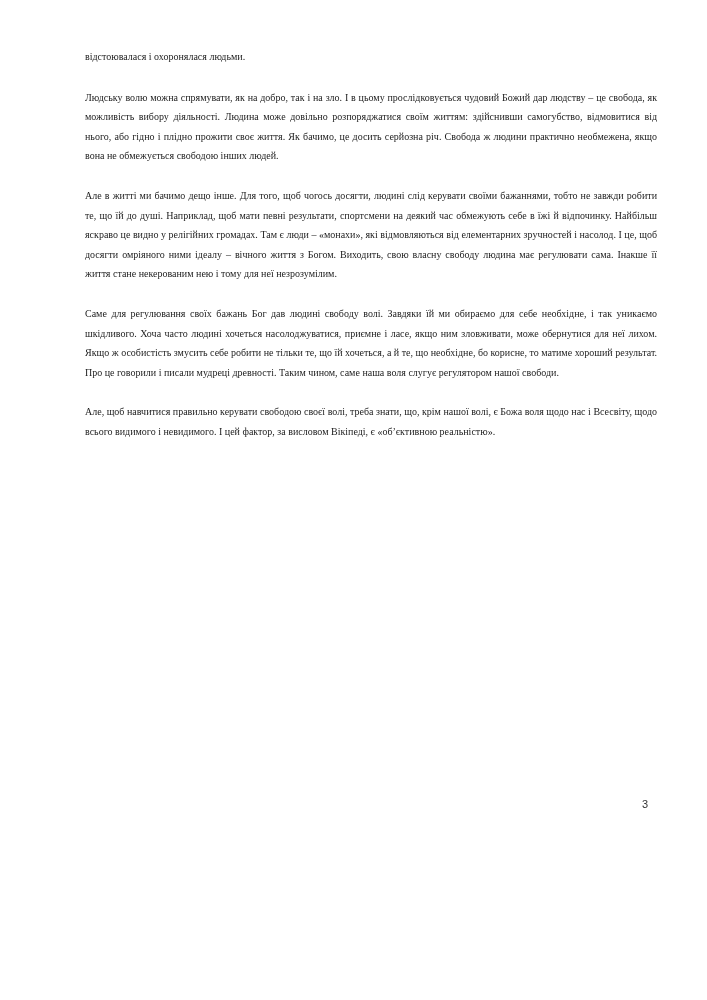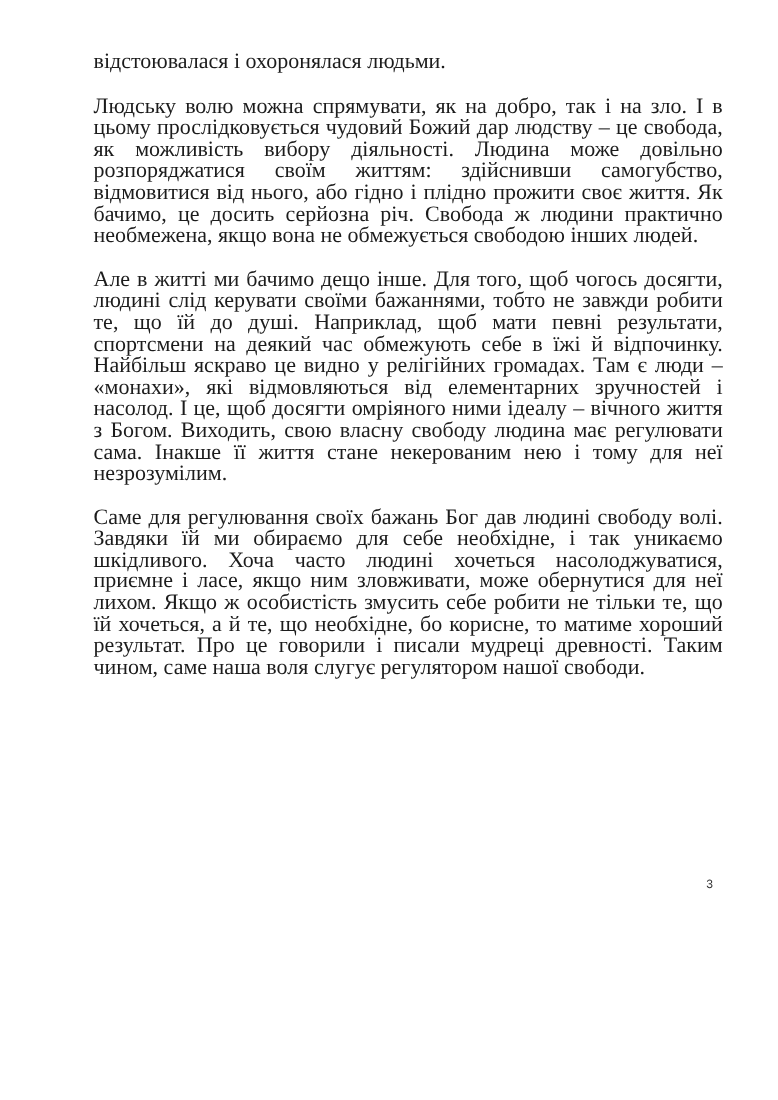--- a/index.html
+++ b/index.html
@@ -20,21 +20,21 @@
       width: 707px;
       height: 1000px;
       background: #ffffff;
     }
     .text-body {
       position: absolute;
       left: 85px;
       top: 47px;
       width: 572px;
       font-family: "Liberation Serif", "DejaVu Serif", serif;
-      font-size: 20px;
+      font-size: 10px;
       line-height: 19.6px;
       color: #1c1c1c;
     }
     .para {
       margin: 0 0 20px 0;
       text-align: justify;
       text-justify: inter-word;
     }
     .para.first {
       margin-bottom: 21px;
@@ -50,15 +50,16 @@
   </style>
 </head>
 <body>
 
 <div class="page">
   <div class="text-body">
     <p class="para first">відстоювалася і охоронялася людьми.</p>
     <p class="para">Людську волю можна спрямувати, як на добро, так і на зло. І в цьому прослідковується чудовий Божий дар людству – це свобода, як можливість вибору діяльності. Людина може довільно розпоряджатися своїм життям: здійснивши самогубство, відмовитися від нього, або гідно і плідно прожити своє життя. Як бачимо, це досить серйозна річ. Свобода ж людини практично необмежена, якщо  вона не обмежується свободою інших людей.</p>
     <p class="para">Але в житті ми бачимо дещо інше. Для того, щоб чогось досягти, людині слід керувати своїми бажаннями, тобто не завжди робити те, що їй до душі. Наприклад, щоб мати певні результати, спортсмени на деякий час обмежують себе в їжі й відпочинку. Найбільш яскраво це видно у релігійних громадах. Там є люди – «монахи», які відмовляються від елементарних зручностей і насолод. І це, щоб досягти омріяного ними ідеалу – вічного життя з Богом. Виходить, свою власну свободу людина має регулювати сама. Інакше її життя стане некерованим нею і тому для неї незрозумілим.</p>
     <p class="para">Саме для регулювання своїх бажань Бог дав людині свободу волі. Завдяки їй ми обираємо для себе необхідне, і так уникаємо шкідливого. Хоча часто людині хочеться насолоджуватися, приємне і ласе, якщо ним зловживати, може обернутися для неї лихом. Якщо ж особистість змусить себе робити не тільки те, що їй хочеться, а й те, що необхідне, бо корисне, то матиме хороший результат. Про це говорили і писали мудреці древності. Таким чином, саме наша воля слугує регулятором нашої свободи.</p>
+    <p class="para">Але, щоб навчитися правильно керувати свободою своєї волі, треба знати, що, крім нашої  волі, є Божа воля щодо нас і Всесвіту, щодо всього видимого і невидимого. І цей фактор, за висловом Вікіпеді, є «об’єктивною реальністю».</p>
   </div>
   <div class="page-number">3</div>
 </div>
 
 </body></html>

